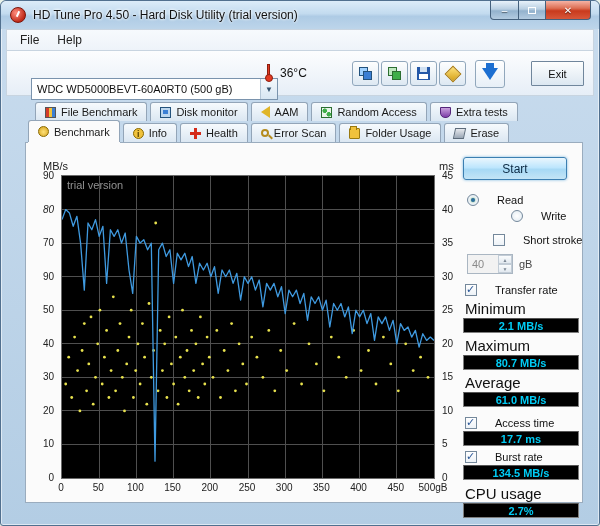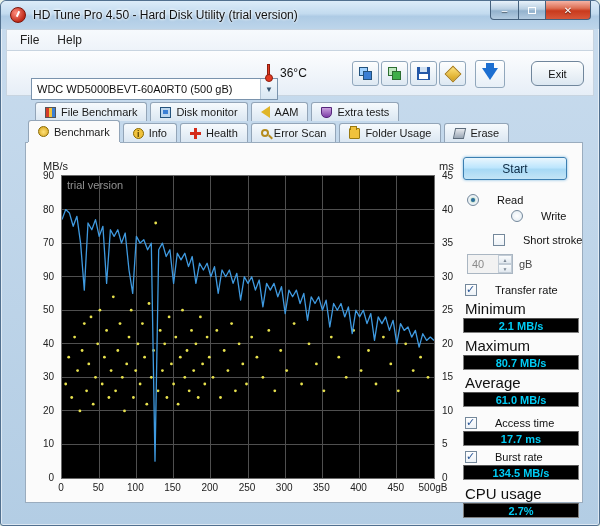--- a/index.html
+++ b/index.html
@@ -57,21 +57,21 @@
   .ic-copy i:first-child { left:0; top:0; background:#9fd1ff; }
   .ic-copy i:last-child  { right:0; bottom:0; background:#3b7fd4; }
   .ic-copy.green i:first-child { background:#bfe8c0; border-color:#2c6e31; }
   .ic-copy.green i:last-child  { background:#3fae49; border-color:#2c6e31; }
   .ic-save { width:13px; height:13px; background:#2458a8; position:relative; }
   .ic-save::before { content:""; position:absolute; left:3px; top:0; width:7px; height:5px; background:#cfe0f2; }
   .ic-save::after { content:""; position:absolute; left:2px; bottom:1px; width:9px; height:5px; background:#fff; }
   .ic-gold { width:12px; height:12px; background:linear-gradient(135deg,#ffe27a,#d4a017); transform:rotate(45deg); border:1px solid #a87708; }
   .ic-down-arrow { width:0; height:0; border-left:8px solid transparent; border-right:8px solid transparent; border-top:12px solid #1d6fd1; position:relative; }
   .ic-down-arrow::before { content:""; position:absolute; left:-4px; top:-17px; width:8px; height:6px; background:#1d6fd1; }
-  .exit-btn { position:absolute; left:524px; top:10px; width:53px; height:25px; border:1px solid #70869c; border-radius:6px;
+  .exit-btn { position:absolute; left:524px; top:10px; width:53px; height:25px; border:1px solid #70869c; border-radius:1px;
     background:linear-gradient(#fdfefe,#dce7f1); font-size:11px; color:#111; display:flex; align-items:center; justify-content:center; }
 
   
   .tabrow { position:absolute; display:flex; align-items:flex-end; z-index:2; }
   .row1 { left:34px; top:100px; height:20px; }
   .row2 { left:27px; top:120px; height:21px; z-index:3; }
   .tab { height:19px; display:flex; align-items:center; gap:5px; padding:0 9px; font-size:11px; color:#1a1a1a;
     background:linear-gradient(#f6fafd,#dbe7f2); border:1px solid #93a5b8; border-bottom:none;
     border-radius:3px 3px 0 0; margin-right:3px; white-space:nowrap; }
   .tab.active { background:#fbfbfb; height:22px; position:relative; z-index:4; box-shadow:0 1px 0 #fbfbfb; }
@@ -186,20 +186,24 @@
       <span class="ti ti-chart"></span>
       <span>File Benchmark</span>
     </div>
     <div class="tab">
       <span class="ti ti-monitor"></span>
       <span>Disk monitor</span>
     </div>
     <div class="tab">
       <span class="ti ti-speaker"></span>
       <span>AAM</span>
+    </div>
+    <div class="tab">
+      <span class="ti ti-dots"></span>
+      <span>Random Access</span>
     </div>
     <div class="tab">
       <span class="ti ti-flask"></span>
       <span>Extra tests</span>
     </div>
   </div>
 
   <div class="tabrow row2">
     <div class="tab active">
       <span class="ti ti-gauge"></span>
@@ -354,21 +358,21 @@
           <circle cx="343.7" cy="167.8" r="1.4"></circle>
           <circle cx="351.2" cy="194.6" r="1.4"></circle>
           <circle cx="358.6" cy="181.2" r="1.4"></circle>
           <circle cx="366.0" cy="201.3" r="1.4"></circle>
         </g>
         <path d="M0.0 43.6L3.7 33.6L7.4 36.9L11.2 50.3L14.9 40.3L18.6 67.1L22.3 114.1L26.0 47.0L29.8 53.7L33.5 43.6L37.2 60.4L40.9 50.3L44.6 107.4L48.4 53.7L52.1 60.4L55.8 53.7L59.5 67.1L63.2 57.0L67.0 94.0L70.7 117.4L74.4 60.4L78.1 67.1L81.8 63.8L85.6 73.8L89.3 67.1L93.0 285.2L96.7 73.8L100.4 67.1L104.2 80.5L107.9 73.8L111.6 107.4L115.3 77.2L119.0 83.9L122.8 77.2L126.5 90.6L130.2 80.5L133.9 107.4L137.6 87.2L141.4 94.0L145.1 87.2L148.8 100.7L152.5 90.6L156.2 117.4L160.0 94.0L163.7 100.7L167.4 94.0L171.1 107.4L174.8 97.3L178.6 124.2L182.3 100.7L186.0 107.4L189.7 100.7L193.4 114.1L197.2 104.0L200.9 130.9L204.6 107.4L208.3 114.1L212.0 107.4L215.8 120.8L219.5 110.7L223.2 137.6L226.9 114.1L230.6 120.8L234.4 114.1L238.1 127.5L241.8 117.4L245.5 144.3L249.2 120.8L253.0 127.5L256.7 120.8L260.4 134.2L264.1 124.2L267.8 151.0L271.6 127.5L275.3 134.2L279.0 127.5L282.7 140.9L286.4 130.9L290.2 157.7L293.9 134.2L297.6 140.9L301.3 134.2L305.0 147.6L308.8 137.6L312.5 164.4L316.2 140.9L319.9 147.6L323.6 140.9L327.4 154.4L331.1 144.3L334.8 167.8L338.5 147.6L342.2 154.4L346.0 151.0L349.7 161.1L353.4 154.4L357.1 171.1L360.8 157.7L364.6 164.4L368.3 161.1L372.0 164.4" fill="none" stroke="#3f9ae0" stroke-width="1.3" stroke-linejoin="round"></path>
       </svg>
   </div>
   <div id="left-ticks" class="tickbox" style="position:absolute;left:30px;top:174px;width:26px;height:304px;">
       <span style="top: -5px; right: 3px; position: absolute;">90</span>
-      <span style="top: 28.5556px; right: 3px; position: absolute;">80</span>
+      <span style="top: 28.5556px; right: 3px; position: absolute; font-style: italic;">80</span>
       <span style="top: 62.1111px; right: 3px; position: absolute;">70</span>
       <span style="top: 95.6667px; right: 3px; position: absolute;">90</span>
       <span style="top: 129.222px; right: 3px; position: absolute;">50</span>
       <span style="top: 162.778px; right: 3px; position: absolute;">40</span>
       <span style="top: 196.333px; right: 3px; position: absolute;">30</span>
       <span style="top: 229.889px; right: 3px; position: absolute;">20</span>
       <span style="top: 263.444px; right: 3px; position: absolute;">10</span>
       <span style="top: 297px; right: 3px; position: absolute;">0</span>
     </div>
   <div id="right-ticks" class="tickbox" style="position:absolute;left:438px;top:174px;width:24px;height:304px;">

